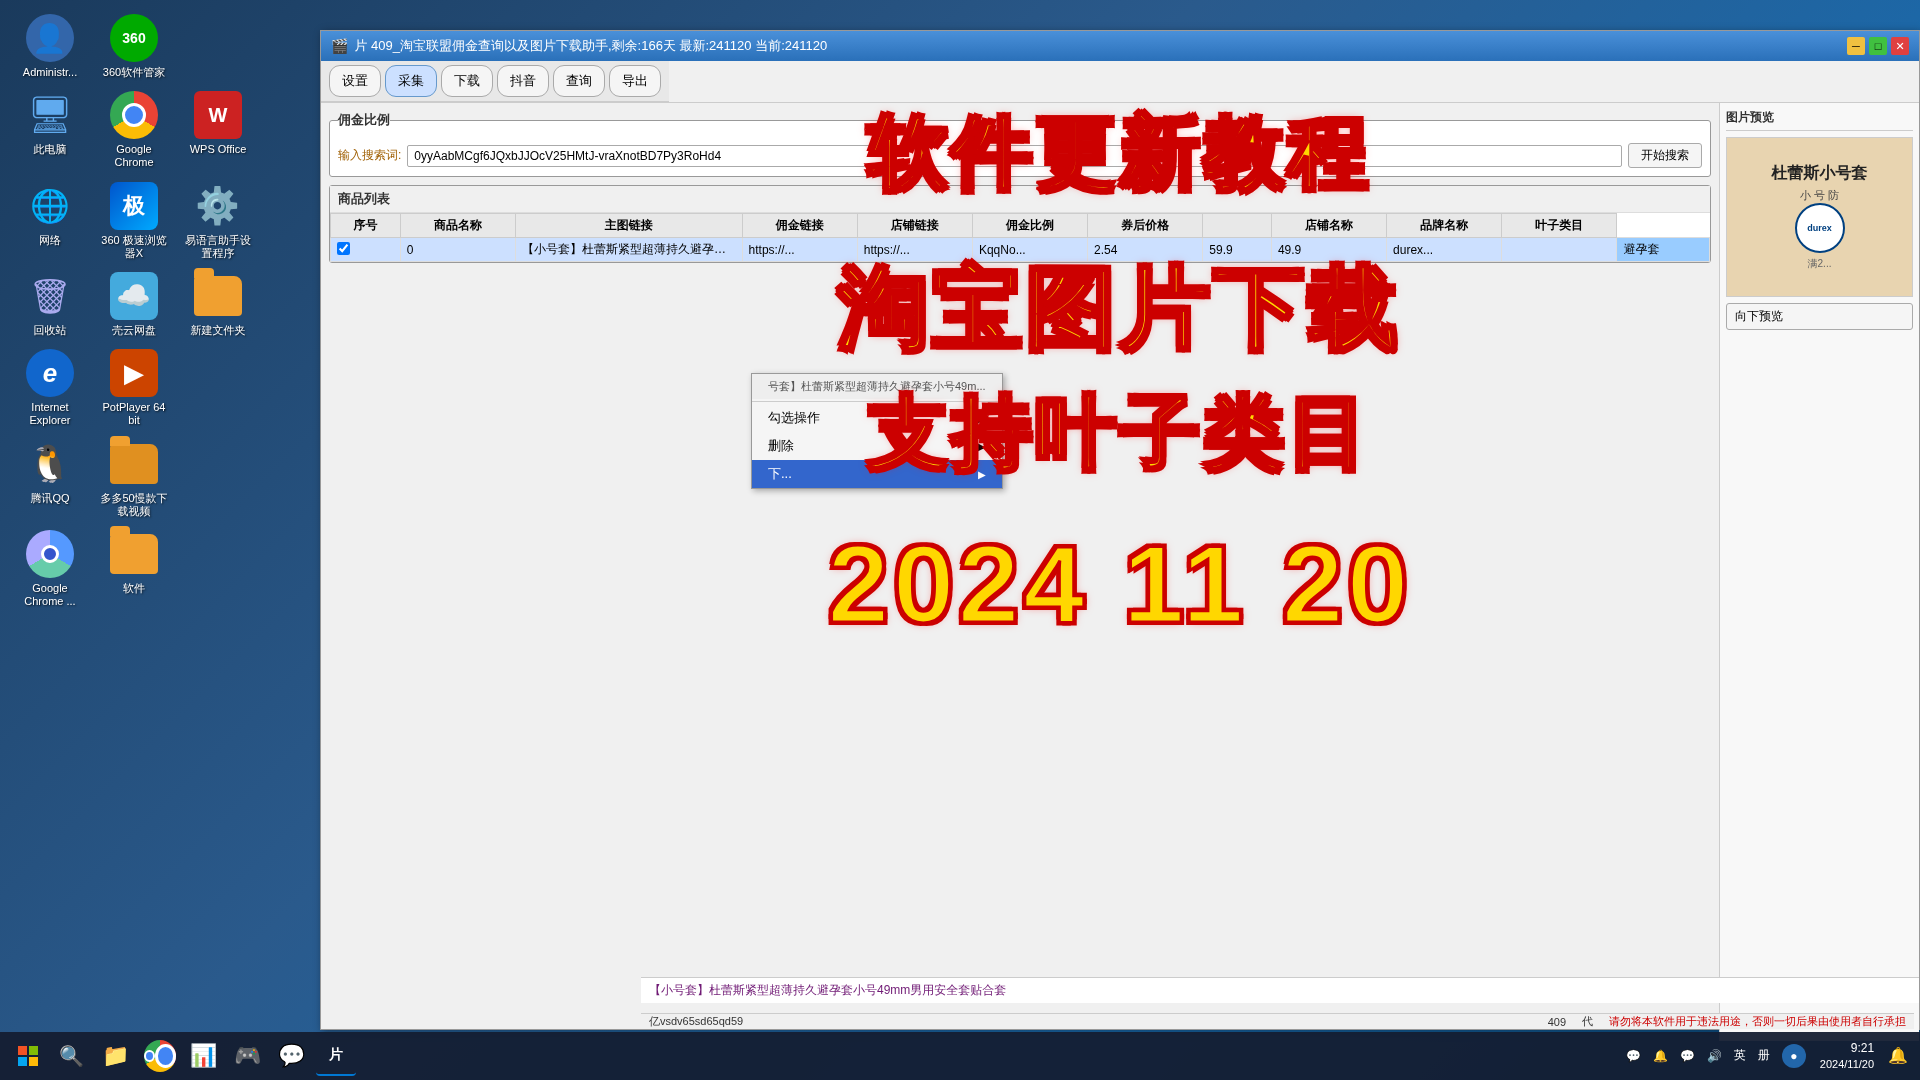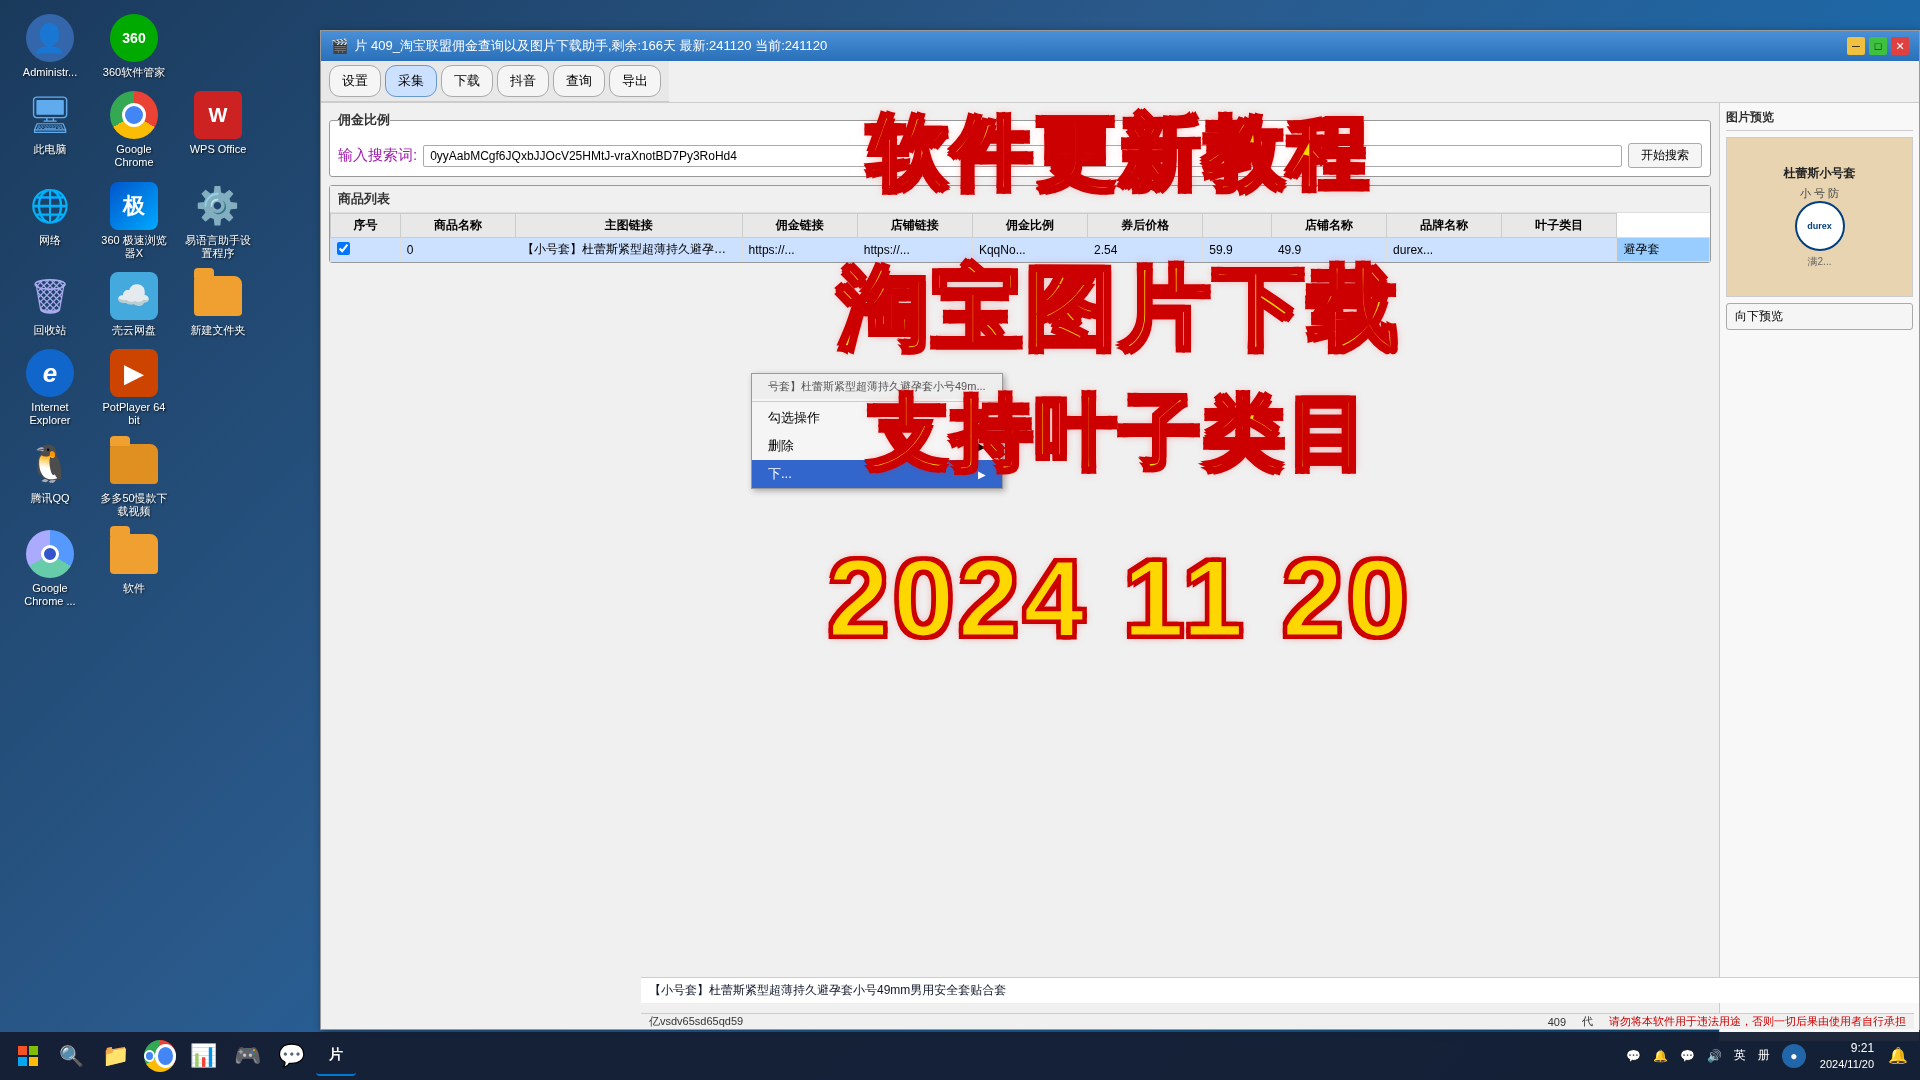--- a/index.html
+++ b/index.html
@@ -172,22 +172,22 @@
       font-weight: bold;
       margin-bottom: 6px;
       color: #333;
     }
     .search-row {
       display: flex;
       align-items: center;
       gap: 6px;
     }
     .search-label {
-      font-size: 15px;
-      color: #a21caf;
+      font-size: 12px;
+      color: #a16207;
       white-space: nowrap;
     }
     .search-input {
       flex: 1;
       padding: 3px 6px;
       border: 1px solid #aaa;
       border-radius: 2px;
       font-size: 12px;
     }
     .search-btn {
@@ -292,21 +292,21 @@
         -3px -3px 0 #cc0000,
         3px -3px 0 #cc0000,
         -3px 3px 0 #cc0000,
         3px 3px 0 #cc0000,
         0 0 10px rgba(255,0,0,0.5);
       letter-spacing: 4px;
     }
     .overlay-line-1 { font-size: 90px; margin-top: 40px; }
     .overlay-line-2 { font-size: 80px; margin-top: 20px; }
     .overlay-line-3 { font-size: 80px; margin-top: 10px; }
-    .overlay-line-4 { font-size: 110px; margin-top: 46px; color: #FFD700; }
+    .overlay-line-4 { font-size: 110px; margin-top: 32px; color: #FFD700; }
 
     
     .right-panel {
       width: 200px;
       border-left: 1px solid #ccc;
       padding: 6px;
       background: #f8f8f8;
       display: flex;
       flex-direction: column;
       gap: 6px;
@@ -323,21 +323,21 @@
       border: 1px solid #ccc;
       height: 160px;
       display: flex;
       align-items: center;
       justify-content: center;
       flex-direction: column;
       padding: 8px;
       position: relative;
     }
     .preview-brand {
-      font-size: 12px;
+      font-size: 16px;
       font-weight: bold;
       color: #222;
       margin-bottom: 4px;
     }
     .preview-sub {
       font-size: 11px;
       color: #444;
       text-align: center;
     }
     .durex-logo {
@@ -394,21 +394,21 @@
     
     .desc-bar {
       position: absolute;
       bottom: 26px;
       left: 320px;
       right: 0;
       background: #fff;
       border-top: 1px solid #ccc;
       padding: 4px 8px;
       font-size: 12px;
-      color: #0f172a;
+      color: #701a75;
       white-space: nowrap;
       overflow: hidden;
     }
 
     
     .taskbar {
       position: absolute;
       bottom: 0;
       left: 0;
       right: 0;

